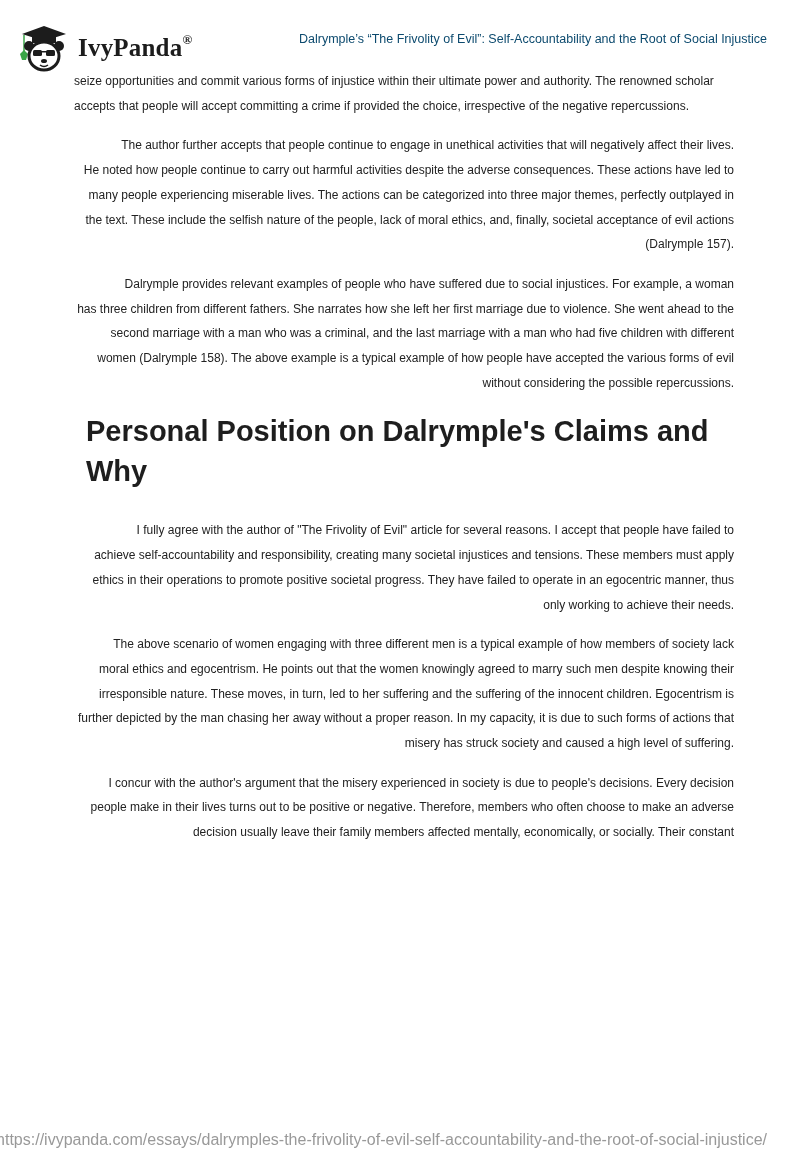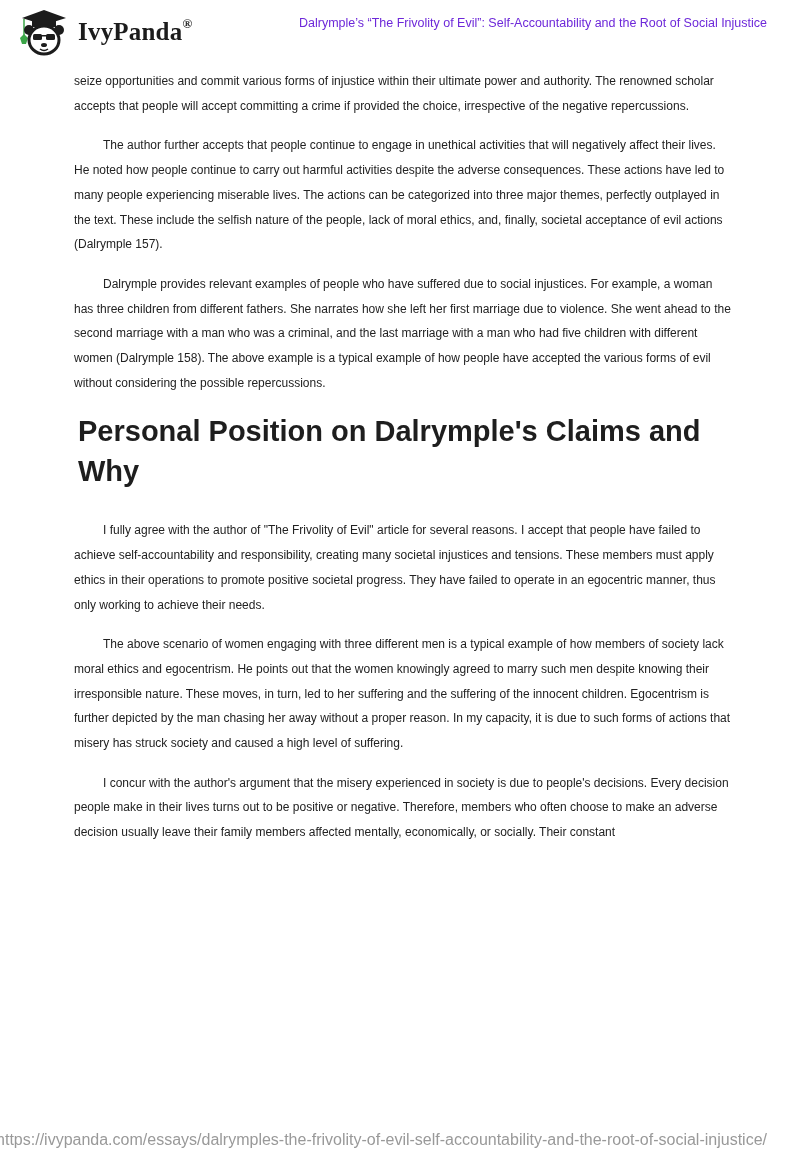--- a/index.html
+++ b/index.html
@@ -1,28 +1,28 @@
 <!DOCTYPE html>
 <html><head>
   <meta charset="utf-8">
   <style>
     html, body { margin: 0; padding: 0; background: #ffffff; }
     body { width: 800px; height: 1160px; position: relative; overflow: hidden;
            font-family: "Liberation Sans", sans-serif; color: #222222; }
-    .header { position: absolute; top: 0; left: 0; width: 800px; height: 62px; }
+    .header { position: absolute; top: 16px; left: 0; width: 800px; height: 62px; }
     .logo { position: absolute; left: 14px; top: 8px; display: flex; align-items: center; }
     .logo-mark { width: 56px; height: 48px; }
     .logo-text { font-family: "Liberation Serif", serif; font-weight: bold; font-size: 25px;
                  color: #1c1c1c; margin-left: 8px; letter-spacing: 0.2px; }
     .logo-text sup { font-size: 13px; vertical-align: top; position: relative; top: -2px; }
-    .doc-title { position: absolute; right: 33px; top: 16px; font-size: 12.5px; color: #6d28d9; white-space: nowrap; }
+    .doc-title { position: absolute; right: 33px; top: 16px; font-size: 12.5px; color: #0c4a6e; white-space: nowrap; }
     .content { position: absolute; left: 74px; top: 69px; width: 660px; }
     p { margin: 0 0 15px 0; font-size: 12px; line-height: 24.7px; text-indent: 0; }
-    p.indent { text-indent: 29px; }
-    h2 { font-size: 29px; line-height: 40px; margin: 16px 0 27px 4px; font-weight: bold; color: #1e1e1e; }
+    p.indent { text-indent: 29px; text-align: right; }
+    h2 { font-size: 29px; line-height: 40px; margin: 16px 0 27px 12px; font-weight: bold; color: #1e1e1e; }
     .footer-url { position: absolute; right: 33px; top: 1131px; font-size: 16px; color: #999999; white-space: nowrap; }
   </style>
 </head>
 <body>
 
 <div class="header">
   <div class="logo">
     <svg class="logo-mark" viewBox="0 0 56 48">
 
       <polygon points="8,10 30,2 52,10 30,17" fill="#1c1c1c"></polygon>

